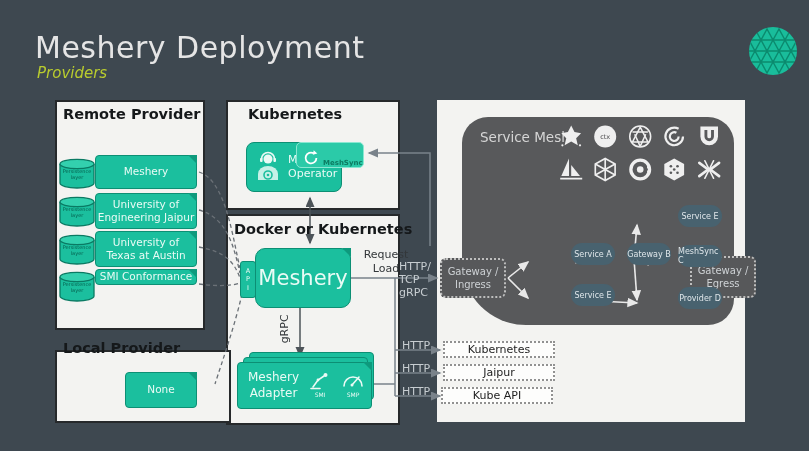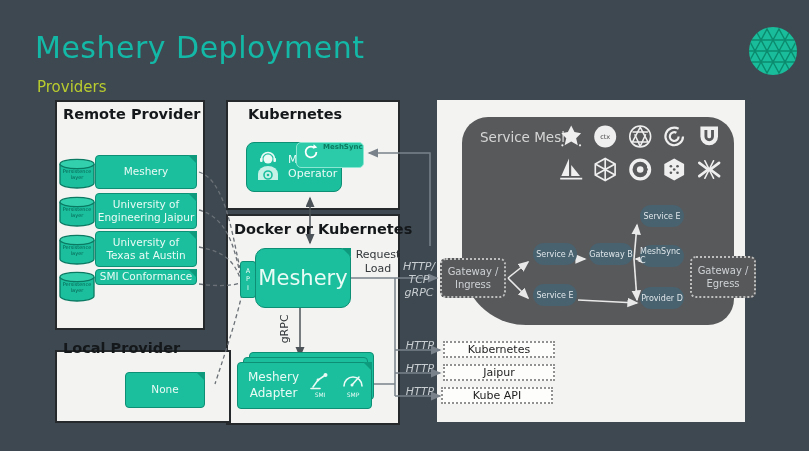--- a/index.html
+++ b/index.html
@@ -4,22 +4,22 @@
 <style>
   html,body{margin:0;padding:0;}
   body{
     width:809px;height:451px;position:relative;overflow:hidden;
     background:#3e4850;
     font-family:"DejaVu Sans","Liberation Sans",sans-serif;
   }
   .pre{white-space:pre-line;}
   .abs{position:absolute;}
 
-  .slide-title{position:absolute;left:35px;top:30px;font-size:30px;color:#14b8a6;letter-spacing:.5px;}
-  .slide-subtitle{position:absolute;left:37px;top:78px;font-size:15px;color:#b9cc2e;}
+  .slide-title{position:absolute;left:35px;top:30px;font-size:30px;color:#e5e5e5;letter-spacing:.5px;}
+  .slide-subtitle{position:absolute;left:37px;top:64px;font-size:15px;font-style:italic;color:#b9cc2e;}
 
   .panel{position:absolute;background:#f3f3f1;border:2px solid #26292b;box-sizing:border-box;}
   .panel.noborder{border:none;}
   .panel-title{position:absolute;font-size:14.5px;font-weight:bold;color:#15181a;}
 
   .tealbox{
     position:absolute;background:#1bbf9e;border:1px solid #0c8f74;border-radius:4px;
     color:#e9fbf5;display:flex;align-items:center;justify-content:center;text-align:center;
     box-sizing:border-box;
   }
@@ -28,41 +28,41 @@
   .item-label{font-size:10.5px;line-height:1.25;}
 
   .cylinder{position:absolute;width:38px;height:32px;}
   .cyl-label{position:absolute;left:0;top:10px;width:38px;text-align:center;
     font-size:5px;line-height:1.2;color:#06604e;}
 
   .meshery-main{font-size:21px;border-radius:10px;}
   .api-tab{font-size:6.5px;line-height:1.3;border-radius:3px;letter-spacing:0;}
 
   .svc{position:absolute;width:44px;height:22px;background:#48626f;border-radius:12px;
-    color:#dfe6ea;font-size:8px;display:flex;align-items:center;justify-content:center;}
+    color:#dfe6ea;font-size:8px;display:flex;align-items:center;justify-content:center;margin-left:38px;}
   .gw{position:absolute;background:#57585a;border:2px dotted #bfbfbf;border-radius:6px;
     color:#ced2d5;font-size:10px;line-height:1.3;display:flex;align-items:center;justify-content:center;
     text-align:center;box-sizing:border-box;}
   .mon{position:absolute;width:112px;height:17px;background:#fdfdfc;border:2px dotted #919191;
     font-size:11px;color:#1d1d1d;display:flex;align-items:center;justify-content:center;box-sizing:border-box;}
-  .darklabel{position:absolute;color:#c7cdd1;font-size:11px;line-height:13px;text-align:center;font-style:italic;}
+  .darklabel{position:absolute;color:#c7cdd1;font-size:11px;line-height:13px;}
 
   .service-mesh{position:absolute;left:462px;top:117px;width:272px;height:208px;
     background:#58595b;border-radius:26px 26px 26px 64px;}
   .sm-title{position:absolute;left:18px;top:12px;font-size:13.5px;color:#d6d6d6;}
   .logo-row{position:absolute;display:flex;gap:8px;align-items:center;justify-content:flex-end;width:164px;}
 
   .small-note{position:absolute;font-size:11px;color:#33373a;line-height:1.25;text-align:center;}
   .rot{transform:rotate(-90deg);transform-origin:center;}
 
   .adapter-label{font-size:12px;line-height:1.3;}
   .adp-ic{display:flex;flex-direction:column;align-items:center;color:#eafaf5;font-size:6px;line-height:1.4;}
 
   .meshsync{position:absolute;left:296px;top:142px;width:68px;height:26px;background:#2bcaa8;
-    border:1px solid #8ae8d2;border-radius:5px;display:flex;align-items:flex-start;gap:3px;
+    border:1px solid #8ae8d2;border-radius:5px;display:flex;align-items:flex-end;gap:3px;
     padding-left:5px;box-sizing:border-box;}
   .meshsync-label{font-size:7px;color:#0c7a61;font-weight:bold;}
 
   .op-box{position:absolute;left:246px;top:142px;width:96px;height:50px;background:#1bbf9e;
     border:1px solid #0c8f74;border-radius:8px;display:flex;align-items:center;gap:4px;
     padding-left:5px;box-sizing:border-box;color:#eafaf5;}
   .op-label{font-size:11px;line-height:1.25;}
 </style>
 </head>
 <body>
@@ -265,21 +265,21 @@
     </svg>
   <span class="cyl-label pre">Persistence
 layer</span>
 </div>
 <div class="tealbox item-label pre" style="left:95px;top:269px;width:102px;height:16px">
   <span class="pre">SMI Conformance</span>
   <i class="fold"></i>
 </div>
 
 <div class="panel-title" style="left:63px;top:340px">Local Provider</div>
-<div class="tealbox item-label" style="left:125px;top:372px;width:80px;height:36px">
+<div class="tealbox item-label" style="left:125px;top:372px;width:72px;height:36px">
   <span>None</span>
   <i class="fold"></i>
 </div>
 
 <div class="panel-title" style="left:248px;top:106px">Kubernetes</div>
 <div class="op-box">
   <svg width="32" height="34" viewBox="0 0 32 34">
     <g fill="none" stroke="#eafaf5" stroke-width="1.6">
       <circle cx="16" cy="9" r="4.5" fill="#eafaf5" stroke="none"></circle>
       <path d="M9.5,9 a6.5,6.5 0 0 1 13,0"></path>
@@ -307,21 +307,21 @@
   <span class="pre">A
 P
 I</span>
 </div>
 
 <div class="tealbox meshery-main" style="left:255px;top:248px;width:96px;height:60px">
   <span>Meshery</span>
   <i class="fold"></i>
 </div>
 
-<div class="small-note pre" style="left:355px;top:248px;width:46px">Request
+<div class="small-note pre" style="left:363px;top:248px;width:46px">Request
 Load</div>
 <div class="small-note rot" style="left:265px;top:322px;width:40px">gRPC</div>
 
 <div class="tealbox" style="left:249px;top:352px;width:125px;height:48px"></div>
 <div class="tealbox" style="left:243px;top:357px;width:125px;height:48px"></div>
 <div class="tealbox" style="left:237px;top:362px;width:135px;height:47px;justify-content:flex-start;padding-left:10px;gap:10px">
   <span class="adapter-label pre">Meshery
 Adapter</span>
   <span class="adp-ic">
     <svg width="22" height="20" viewBox="0 0 22 20">

